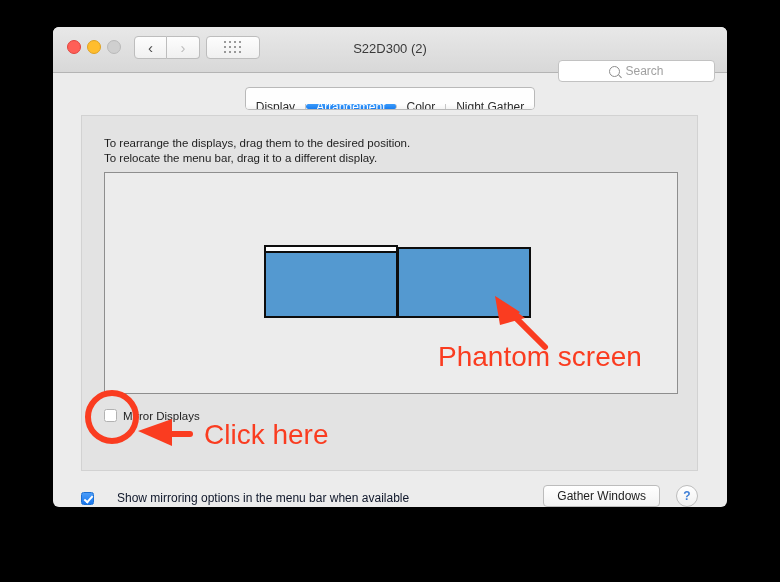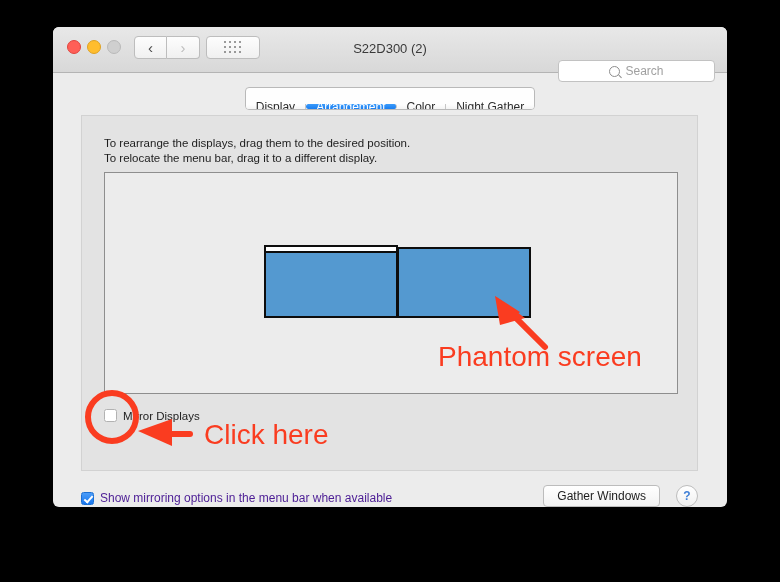--- a/index.html
+++ b/index.html
@@ -287,22 +287,22 @@
     position: absolute;
     left: 28px;
     top: 458px;
     width: 617px;
     height: 26px;
     display: flex;
     align-items: center;
   }
   .bottom-label {
     font-size: 12px;
-    color: #4c1d95;
-    margin-left: 6px;
+    color: #0f172a;
+    margin-left: 23px;
   }
   .gather-btn {
     position: absolute;
     right: 38px;
     top: 0;
     height: 22px;
     padding: 0 13px;
     background: linear-gradient(to bottom, #ffffff, #f2f2f2);
     border: 1px solid #bcbcbc;
     border-radius: 4px;

